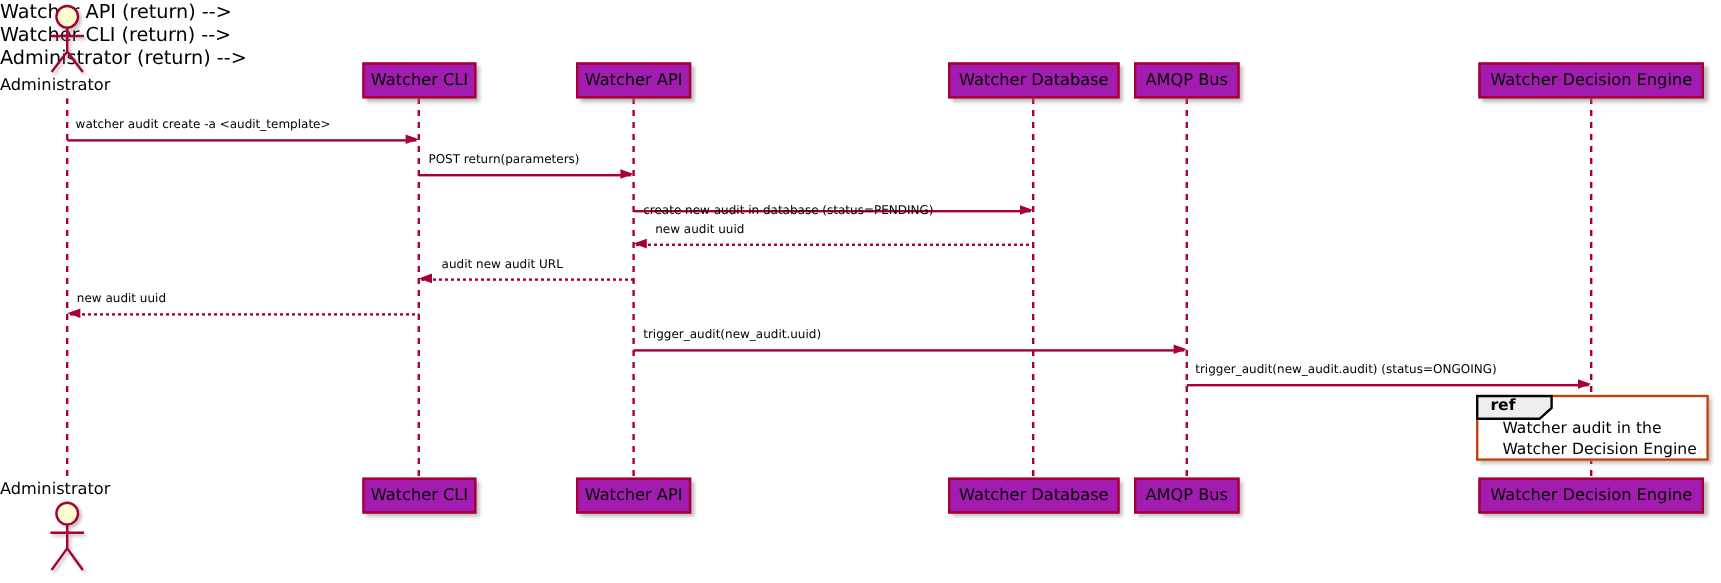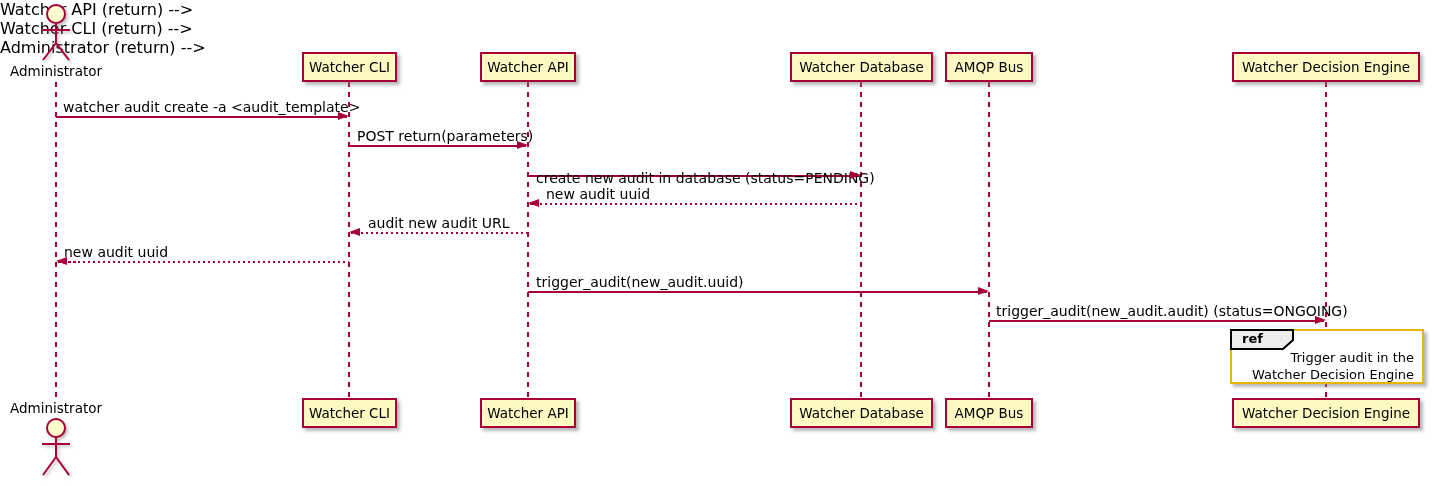--- a/index.html
+++ b/index.html
@@ -11,21 +11,21 @@
   #diagram {
     position: relative;
     width: 1434px;
     height: 486px;
     background: #ffffff;
     overflow: hidden;
   }
   .participant {
     position: absolute;
     height: 30px;
-    background: #fef9c3;
+    background: #a21caf;
     border: 2px solid #A80036;
     box-sizing: border-box;
     display: flex;
     align-items: center;
     justify-content: center;
     font-size: 13.5px;
     white-space: nowrap;
     box-shadow: 3px 3px 3px rgba(130,130,130,0.55);
     z-index: 4;
   }
@@ -33,33 +33,32 @@
     position: absolute;
     width: 2px;
     top: 82px;
     height: 316px;
     background: repeating-linear-gradient(to bottom, #A80036 0 5px, transparent 5px 10px);
     z-index: 1;
   }
   .actor-label {
     position: absolute;
     width: 112px;
-    text-align: center;
     font-size: 13.5px;
     white-space: nowrap;
     z-index: 4;
   }
   .actor-figure {
     position: absolute;
     filter: drop-shadow(2px 2px 1.5px rgba(130,130,130,0.5));
     z-index: 4;
   }
   .msg-label {
     position: absolute;
-    font-size: 14px;
+    font-size: 10px;
     white-space: nowrap;
     z-index: 3;
   }
   .msg-line {
     position: absolute;
     height: 1.5px;
     background: #A80036;
     z-index: 2;
   }
   .msg-line.dashed {
@@ -79,25 +78,24 @@
     border-top: 4.5px solid transparent;
     border-bottom: 4.5px solid transparent;
     border-right: 11px solid #A80036;
     z-index: 3;
   }
   .ref-box {
     position: absolute;
     left: 1230px; top: 329px;
     width: 194px; height: 55px;
     background: #ffffff;
-    border: 2px solid #eab308;
+    border: 2px solid #c2410c;
     box-sizing: border-box;
     box-shadow: 3px 3px 3px rgba(130,130,130,0.55);
     z-index: 5;
-    text-align: right;
   }
   .ref-tab-svg {
     position: absolute;
     left: -2px; top: -2px;
   }
   .ref-keyword {
     position: absolute;
     left: 10px; top: 0px;
     font-size: 13px;
     font-weight: bold;
@@ -198,21 +196,21 @@
     <div class="arrow-r" style="left:1315px; top:316px;"></div>
   </div>
 
   
   <div class="ref-box">
     <svg class="ref-tab-svg" width="66" height="22" viewBox="0 0 66 22">
       <polygon points="1,1 63,1 63,11 53,20 1,20" fill="#EEEEEE" stroke="#000000" stroke-width="2"></polygon>
     </svg>
     <span class="ref-keyword">ref</span>
     <div class="ref-text">
-      <span>Trigger audit in the</span>
+      <span>Watcher audit in the</span>
       <span>Watcher Decision Engine</span>
     </div>
   </div>
 
   
   <div class="participant" style="left:302px;  top:398px; width:95px;">Watcher CLI</div>
   <div class="participant" style="left:480px;  top:398px; width:96px;">Watcher API</div>
   <div class="participant" style="left:790px;  top:398px; width:143px;">Watcher Database</div>
   <div class="participant" style="left:945px;  top:398px; width:88px;">AMQP Bus</div>
   <div class="participant" style="left:1232px; top:398px; width:188px;">Watcher Decision Engine</div>

